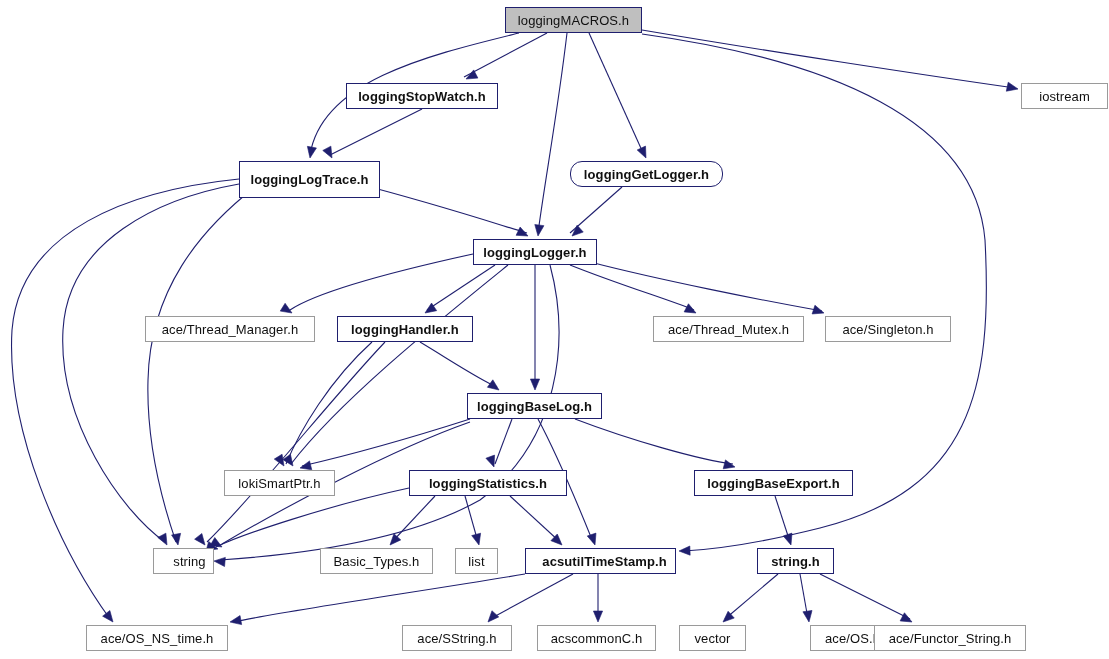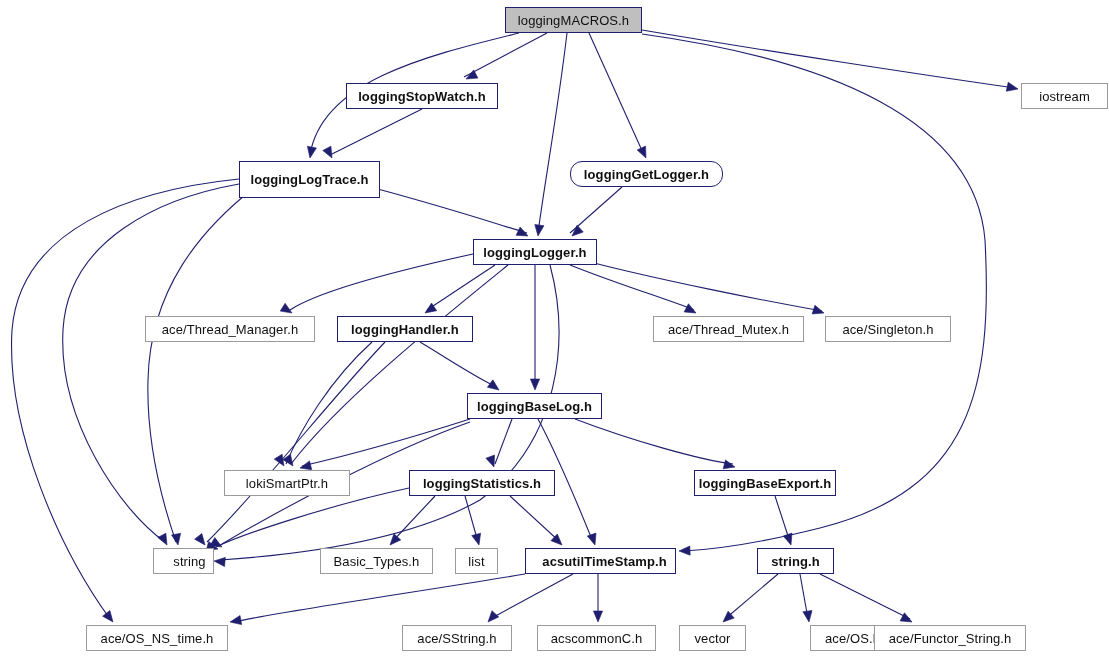--- a/index.html
+++ b/index.html
@@ -173,27 +173,27 @@
       </div>
       <div class="node external" style="left: 653px; top: 316px; width: 151px; height: 26px;">
         <span class="node-label">ace/Thread_Mutex.h</span>
       </div>
       <div class="node external" style="left: 825px; top: 316px; width: 126px; height: 26px;">
         <span class="node-label">ace/Singleton.h</span>
       </div>
       <div class="node internal" style="left: 467px; top: 393px; width: 135px; height: 26px;">
         <span class="node-label">loggingBaseLog.h</span>
       </div>
-      <div class="node external" style="left: 224px; top: 470px; width: 126px; height: 26px;">
+      <div class="node external" style="left: 224px; top: 470px; width: 111px; height: 26px;">
         <span class="node-label">lokiSmartPtr.h</span>
       </div>
-      <div class="node internal" style="left: 409px; top: 470px; width: 146px; height: 26px;">
+      <div class="node internal" style="left: 409px; top: 470px; width: 158px; height: 26px;">
         <span class="node-label">loggingStatistics.h</span>
       </div>
-      <div class="node internal" style="left: 694px; top: 470px; width: 142px; height: 26px;">
+      <div class="node internal" style="left: 694px; top: 470px; width: 159px; height: 26px;">
         <span class="node-label">loggingBaseExport.h</span>
       </div>
       <div class="node external" style="left: 153px; top: 548px; width: 61px; height: 26px; padding-left: 12px;">
         <span class="node-label">string</span>
       </div>
       <div class="node external" style="left: 320px; top: 548px; width: 113px; height: 26px;">
         <span class="node-label">Basic_Types.h</span>
       </div>
       <div class="node external" style="left: 455px; top: 548px; width: 43px; height: 26px;">
         <span class="node-label">list</span>

